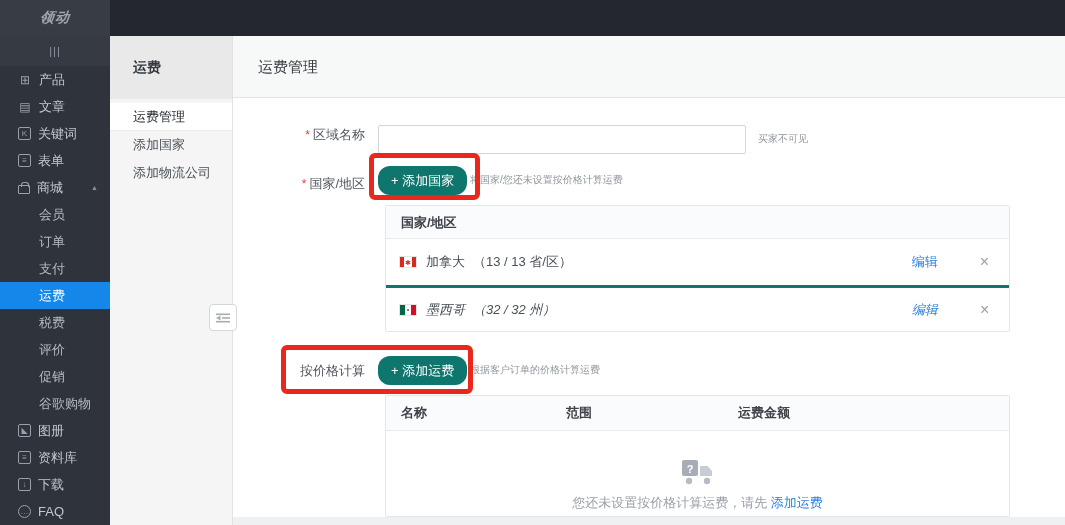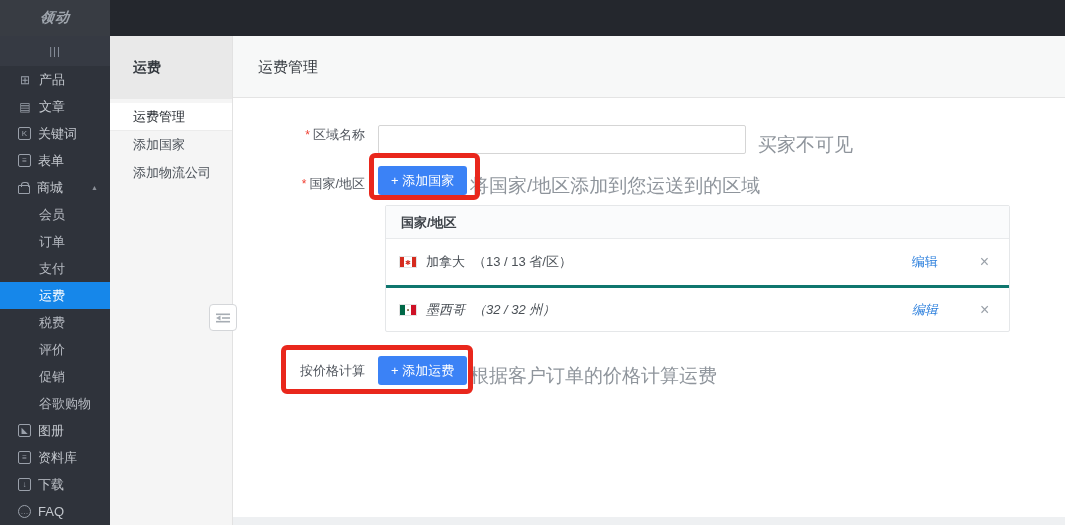--- a/index.html
+++ b/index.html
@@ -49,23 +49,23 @@
   
   .main { position:absolute; left:233px; top:36px; width:832px; height:489px; background:#fff; overflow:hidden; }
   .main-header { height:62px; line-height:62px; background:#f7f8f8; border-bottom:1px solid #e4e4e4;
                  padding-left:25px; font-size:15px; color:#363b41; }
 
   .flabel { position:absolute; left:0; width:132px; text-align:right; font-size:13px; color:#51565e; }
   .flabel .req { color:#f04134; margin-right:3px; font-size:12px; }
   .region-input { position:absolute; left:145px; top:89px; width:368px; height:29px;
                   border:1px solid #d5d5d5; border-radius:2px; padding:0 8px; font-size:13px; color:#333;
                   font-family:"Liberation Sans", sans-serif; }
-  .hint { position:absolute; font-size:19px; color:#8f959c; }
-  .btn { position:absolute; height:29px; padding:0 13px; background:#3b82f6; color:#fff; border:none;
-         border-radius:3px; font-size:13px; cursor:pointer; font-family:"Liberation Sans", sans-serif; }
+  .hint { position:absolute; font-size:10px; color:#8f959c; }
+  .btn { position:absolute; height:29px; padding:0 13px; background:#0f766e; color:#fff; border:none;
+         border-radius:12px; font-size:13px; cursor:pointer; font-family:"Liberation Sans", sans-serif; }
   .redbox { position:absolute; border:5px solid #e9271c; border-radius:6px; pointer-events:none; z-index:5; }
 
   .tbl { position:absolute; left:152px; width:625px; background:#fff; border:1px solid #e5e7e9;
          border-radius:2px; font-size:13px; color:#454b52; }
   .tbl .thead { background:#fafbfc; border-bottom:1px solid #e8eaec; font-weight:bold; color:#3e4349; }
   .t1 .thead { height:33px; line-height:33px; padding-left:15px; }
   .t1 .row { height:46px; display:flex; align-items:center; padding:0 20px 0 13px;text-align:center; }
   .t1 .row + .row { border-top:3px solid #0f766e;font-style:italic; }
   .flag { width:18px; height:12px; margin-right:9px; display:inline-flex; align-items:center;
           justify-content:center; font-size:7px; line-height:1; border:1px solid #e3e3e3; }
@@ -190,21 +190,21 @@
     <div class="flabel" style="top:89px; line-height:19px;">
       <span class="req">*</span><span>区域名称</span>
     </div>
     <input class="region-input" type="text" value="" style="">
     <div class="hint" style="left:525px; top:96px;">买家不可见</div>
 
     <div class="flabel" style="top:130px; line-height:36px;">
       <span class="req">*</span><span>国家/地区</span>
     </div>
     <button class="btn" style="left:145px; top:130px;">+ 添加国家</button>
-    <div class="hint" style="left:237px; top:137px;">将国家/地区添加到您运送到的区域</div>
+    <div class="hint" style="left:237px; top:137px;">将国家/您还未设置按价格计算运费</div>
     <div class="redbox" style="left:136px; top:117px; width:111px; height:47px;"></div>
 
     <div class="tbl t1" style="top:169px;">
       <div class="thead">国家/地区</div>
       <div class="row">
         <span class="flag flag-ca">✱</span>
         <span class="cname">加拿大</span>
         <span class="cdetail">（13 / 13 省/区）</span>
         <span class="edit">编辑</span>
         <span class="xdel">×</span>
@@ -216,17 +216,37 @@
         <span class="edit">编辑</span>
         <span class="xdel">×</span>
       </div>
     </div>
 
     <div class="flabel" style="top:320px; line-height:29px;">按价格计算</div>
     <button class="btn" style="left:145px; top:320px;">+ 添加运费</button>
     <div class="hint" style="left:237px; top:327px;">根据客户订单的价格计算运费</div>
     <div class="redbox" style="left:48px; top:309px; width:192px; height:49px;"></div>
 
+    <div class="tbl t2" style="top:359px; height:122px;">
+      <div class="thead">
+        <span class="c1">名称</span>
+        <span class="c2">范围</span>
+        <span class="c3">运费金额</span>
+      </div>
+      <div class="body">
+        <svg class="empty-ico" width="34" height="26" viewBox="0 0 34 26">
+          <rect x="1" y="1" width="16" height="16" rx="2" fill="#a6adb5"></rect>
+          <text x="9" y="13.5" font-size="11" font-weight="bold" fill="#ffffff" text-anchor="middle" font-family="Liberation Sans, sans-serif">?</text>
+          <path d="M19 7 h7.5 l4.5 5 v5 h-12 z" fill="#c7cdd4"></path>
+          <circle cx="8" cy="22" r="3.2" fill="#b6bcc3"></circle>
+          <circle cx="26" cy="22" r="3.2" fill="#b6bcc3"></circle>
+        </svg>
+        <div class="empty-txt">
+          <span>您还未设置按价格计算运费，请先</span>
+          <span class="lnk">添加运费</span>
+        </div>
+      </div>
+    </div>
 
     <div class="bottom-strip"></div>
   </section>
 
 </div>
 
 </body></html>

